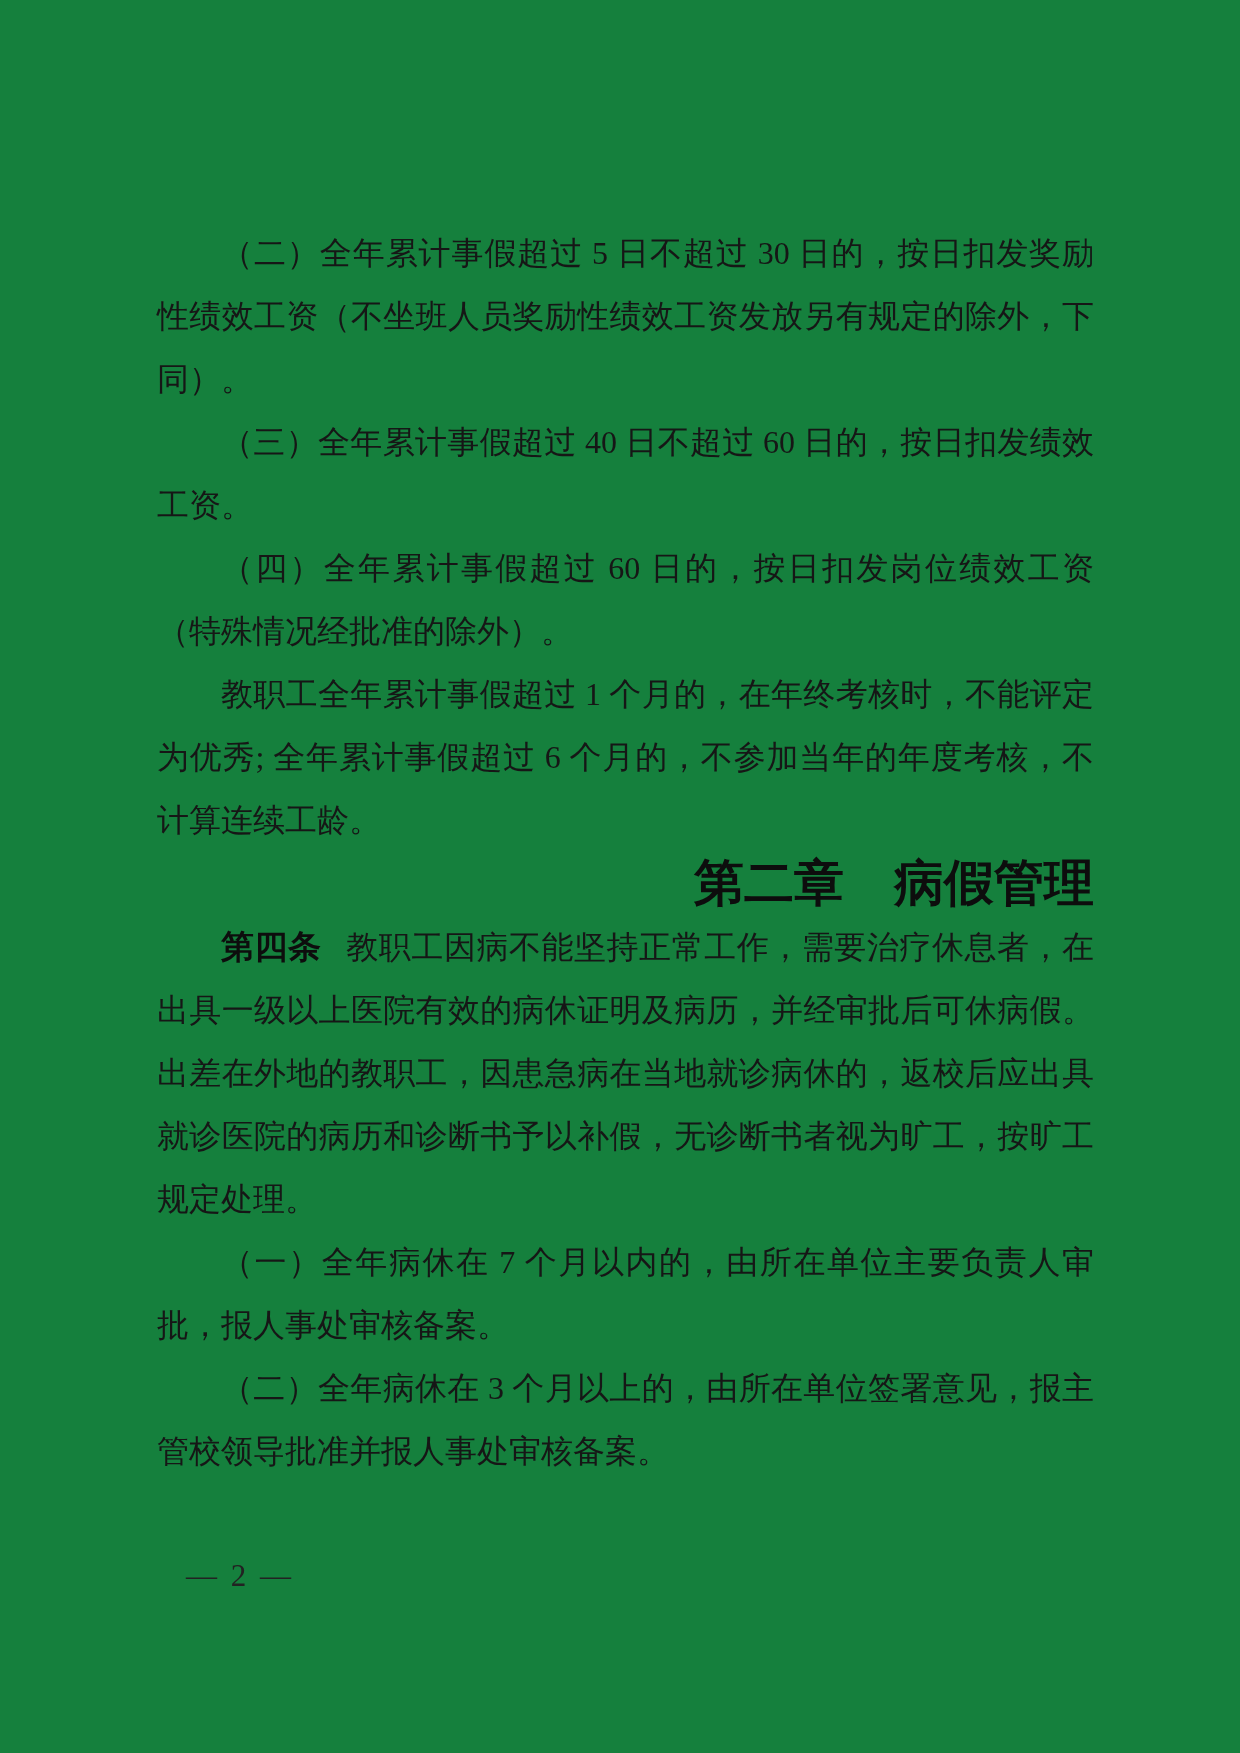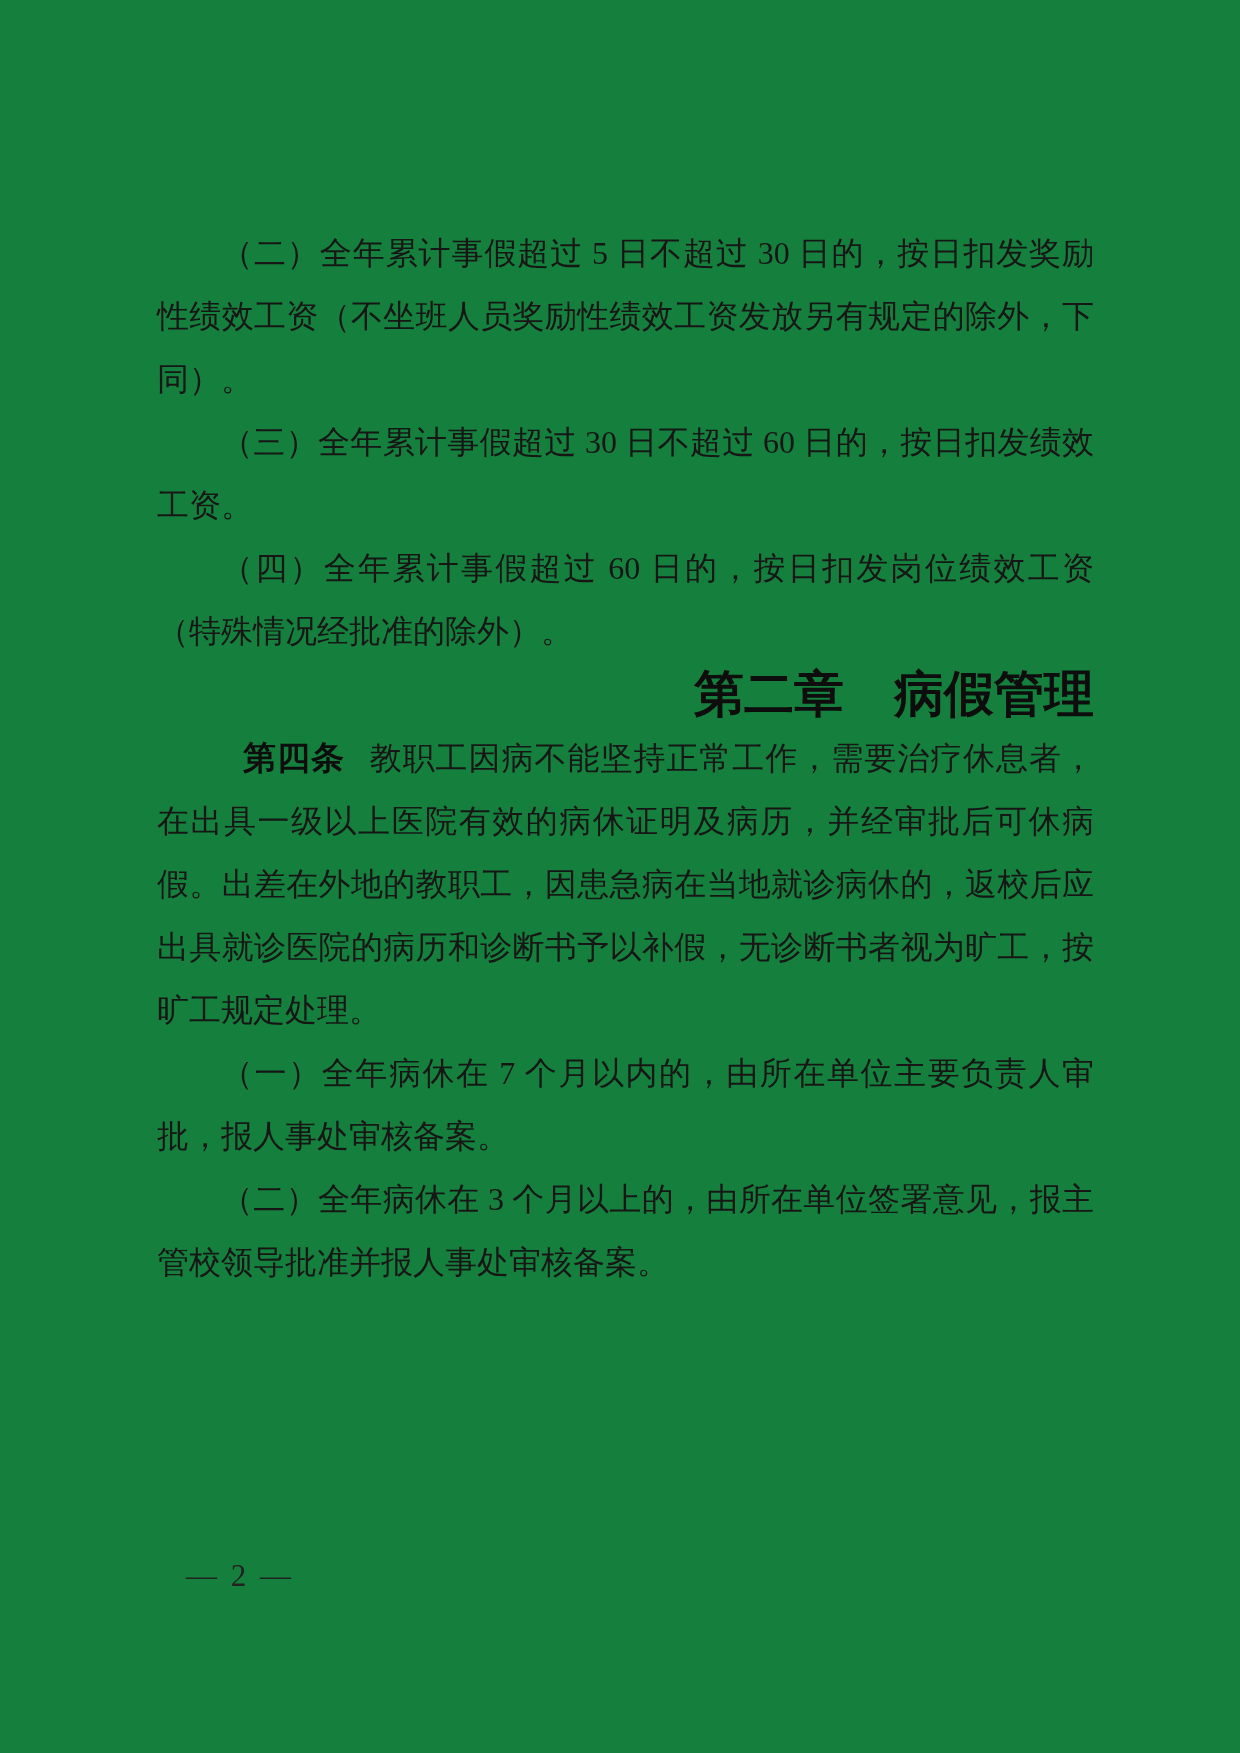--- a/index.html
+++ b/index.html
@@ -46,45 +46,45 @@
     margin: 0;
     font-family: "Liberation Sans", "DejaVu Sans", sans-serif;
     color: #0d0d0d;
   }
   .lead {
     font-weight: bold;
     font-size: 33px;
     font-family: "Liberation Sans", "DejaVu Sans", sans-serif;
     margin-right: 0.75em;
     color: #0d0d0d;
-    margin-left: 22px;
   }
   .footer {
     position: absolute;
     left: 186px;
     top: 1556px;
     font-size: 31px;
     line-height: 40px;
     letter-spacing: 3px;
     font-family: "Liberation Serif", "DejaVu Serif", serif;
     color: #222222;
   }
 </style>
 </head>
 <body>
 
 <div class="page">
   <div class="content">
 
     <p class="para">（二）全年累计事假超过 5 日不超过 30 日的，按日扣发奖励性绩效工资（不坐班人员奖励性绩效工资发放另有规定的除外，下同）。</p>
 
-    <p class="para">（三）全年累计事假超过 30 日不超过 60 日的，按日扣发绩效工资。</p>
+    <p class="para">（三）全年累计事假超过 40 日不超过 60 日的，按日扣发绩效工资。</p>
 
     <p class="para">（四）全年累计事假超过 60 日的，按日扣发岗位绩效工资（特殊情况经批准的除外）。</p>
 
+    <p class="para">教职工全年累计事假超过 1 个月的，在年终考核时，不能评定为优秀; 全年累计事假超过 6 个月的，不参加当年的年度考核，不计算连续工龄。</p>
 
     <h2 class="chapter">第二章　病假管理</h2>
 
     <p class="para"><span class="lead">第四条</span><span>教职工因病不能坚持正常工作，需要治疗休息者，在出具一级以上医院有效的病休证明及病历，并经审批后可休病假。出差在外地的教职工，因患急病在当地就诊病休的，返校后应出具就诊医院的病历和诊断书予以补假，无诊断书者视为旷工，按旷工规定处理。</span></p>
 
 
     <p class="para">（一）全年病休在 7 个月以内的，由所在单位主要负责人审批，报人事处审核备案。</p>
 
     <p class="para">（二）全年病休在 3 个月以上的，由所在单位签署意见，报主管校领导批准并报人事处审核备案。</p>
 

